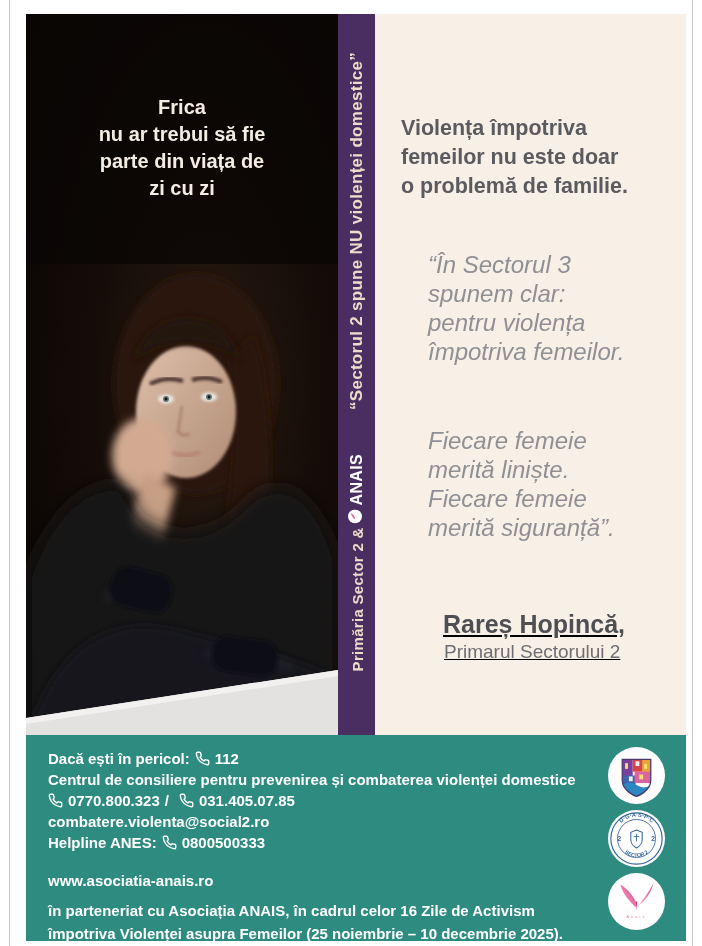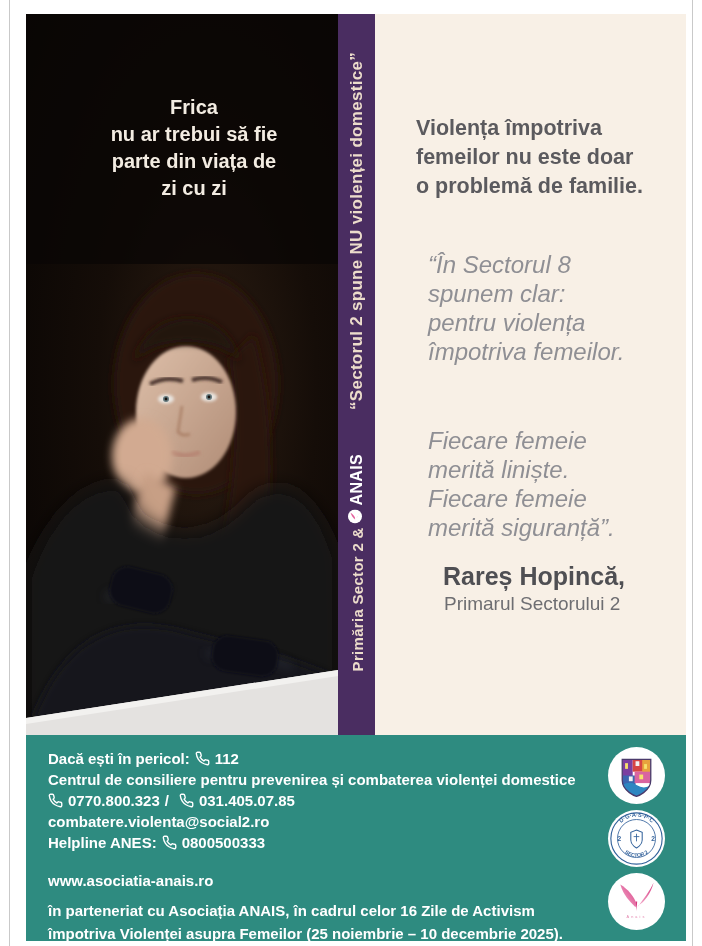--- a/index.html
+++ b/index.html
@@ -9,47 +9,47 @@
   .guide-line { position:absolute; top:0; width:1px; height:946px; background:#c9c9c9; }
   .guide-line.left { left:9px; }
   .guide-line.right { left:692px; }
 
   .poster { position:absolute; left:26px; top:14px; width:660px; height:927px; }
   .top-section { display:flex; height:721px; }
 
   
   .photo-panel { position:relative; width:312px; height:721px; background:#0a0606; overflow:hidden; }
   .photo-panel svg.portrait { position:absolute; inset:0; width:100%; height:100%; }
-  .photo-headline { position:absolute; top:80px; left:12px; width:100%; text-align:center;
+  .photo-headline { position:absolute; top:80px; left:0; width:100%; text-align:center;
                     color:#f3ece2; font-weight:bold; font-size:20px; line-height:27px; z-index:3; }
   .photo-headline span { display:block; }
 
   
   .spine { position:relative; width:37px; height:721px; background:#4a2d61; overflow:hidden; }
   .spine-block { position:absolute; left:0; width:37px; display:flex; justify-content:center; }
   .spine-quote-block { top:38px; }
   .spine-partners-block { top:440px; }
   .vtext { writing-mode:vertical-rl; transform:rotate(180deg); white-space:nowrap;
            color:#ecdccb; letter-spacing:0.3px; }
   .spine-quote-text { font-size:17px; font-weight:600; }
   .spine-partners-text { font-size:15px; font-weight:600; display:inline-flex; align-items:center; }
   .spine-anais-name { font-weight:bold; color:#ffffff; font-size:16px; }
   .spine-anais-icon { display:inline-block; width:14px; height:14px; transform:rotate(180deg); margin:4px 0; }
 
   
   .message-panel { position:relative; width:311px; height:721px; background:#f8f0e6; }
-  .msg-heading { margin:100px 0 0 41px; width:250px; font-size:21.5px; line-height:29px;
+  .msg-heading { margin:100px 0 0 26px; width:250px; font-size:21.5px; line-height:29px;
                  font-weight:bold; color:#5b5a5e; }
   .msg-heading span { display:block; }
   .quote { margin-left:53px; width:250px; font-style:italic; font-size:24px; line-height:29px; color:#8f8f94; }
   .quote-1 { margin-top:49px; }
   .quote-highlight { display:block; font-weight:bold; color:#3a2e66; }
   .quote-2 { margin-top:60px; }
   .quote span { display:block; }
-  .attribution { margin:20px 0 0 68px; }
+  .attribution { margin:68px 0 0 68px;text-decoration:underline; }
   .author-name { font-size:25px; font-weight:bold; color:#4f4f53; }
   .author-title { font-size:19px; color:#6e6e72; margin-top:2px; margin-left:1px; }
 
   
   .footer { position:relative; width:660px; height:206px; background:#2e8b80; color:#fff; overflow:hidden;padding-left:25px; }
   .footer-text { position:absolute; left:22px; top:13px; font-size:15px; font-weight:bold;
                  line-height:21px; width:540px; }
   .footer-line { display:flex; align-items:center; flex-wrap:nowrap; white-space:nowrap; }
   .phone-icon { display:inline-block; width:15px; height:15px; margin:0 5px; flex:0 0 auto; }
   .phone-icon svg { display:block; width:15px; height:15px; }
@@ -154,21 +154,21 @@
         </div>
       </div>
 
       <div class="message-panel">
         <div class="msg-heading">
           <span>Violența împotriva</span>
           <span>femeilor nu este doar</span>
           <span>o problemă de familie.</span>
         </div>
         <div class="quote quote-1">
-          <span>“În Sectorul 8</span>
+          <span>“În Sectorul 3</span>
           <span>spunem clar:</span>
           <span>pentru violența</span>
           <span>împotriva femeilor.</span>
         </div>
         <div class="quote quote-2">
           <span>Fiecare femeie</span>
           <span>merită liniște.</span>
           <span>Fiecare femeie</span>
           <span>merită siguranță”.</span>
         </div>

